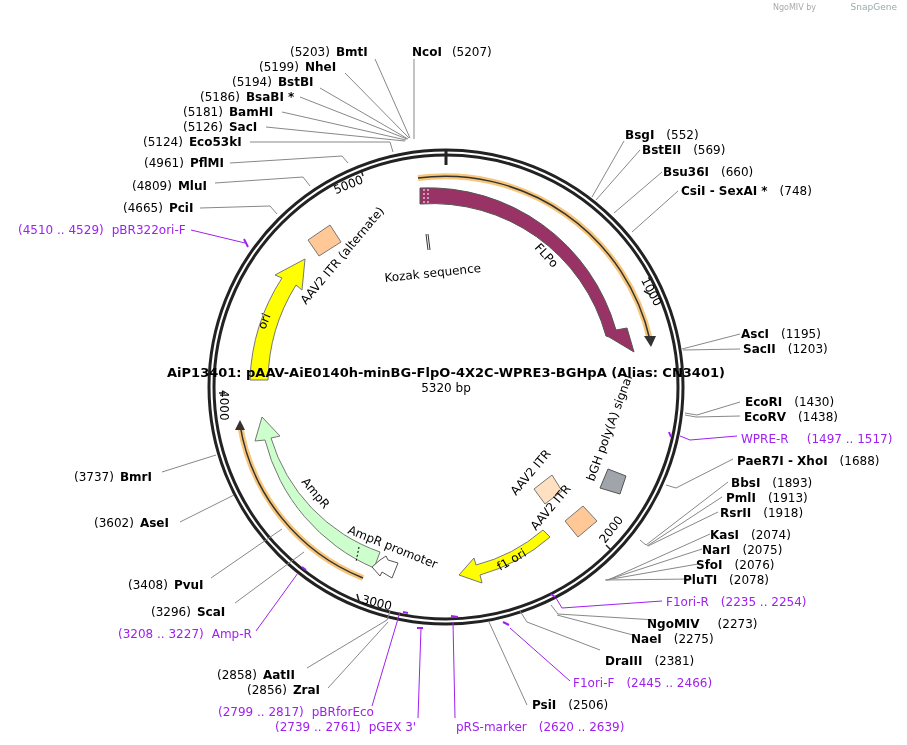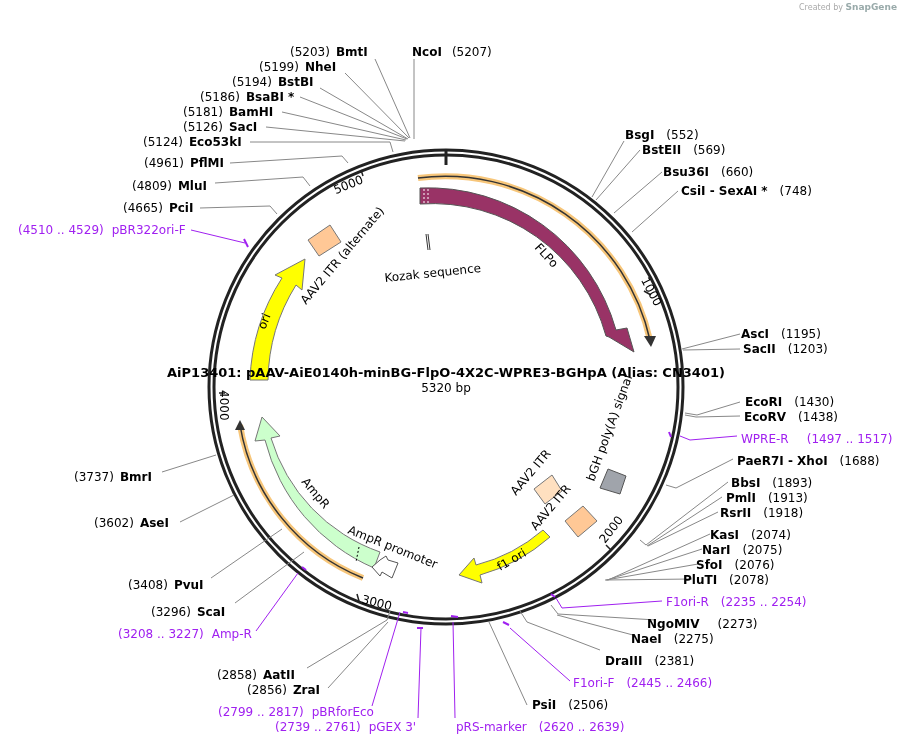--- a/index.html
+++ b/index.html
@@ -4,27 +4,27 @@
 <style>
   html,body{margin:0;padding:0;background:#fff;}
   body{width:907px;height:745px;position:relative;overflow:hidden;font-family:"DejaVu Sans","Liberation Sans",sans-serif;}
   #map{position:absolute;left:0;top:0;}
   .lbl{font-size:12px;fill:#000;}
   .enz{font-weight:bold;}
   .pos{font-weight:normal;}
   .primer{fill:#a020f0;font-size:12px;}
   .feat{font-size:12px;fill:#000;}
   .credit{position:absolute;right:10px;top:2px;font-size:8px;color:#aaa;}
-  .credit b{color:#9aa;font-weight:bold;font-size:9px;}
+  .credit b{color:#9aa;font-weight:normal;font-size:9px;margin-left:32px;}
 </style>
 </head>
 <body>
 
 <div class="credit">
-  <span>Created by</span>
+  <span>NgoMIV by</span>
   <b>SnapGene</b>
 </div>
 
 <svg id="map" width="907" height="745" viewBox="0 0 907 745" xmlns="http://www.w3.org/2000/svg">
 
   <g>
     <circle cx="446" cy="387" r="237" fill="none" stroke="#222" stroke-width="3"></circle>
     <circle cx="446" cy="387" r="232" fill="none" stroke="#222" stroke-width="3"></circle>
     <line x1="446" y1="150" x2="446" y2="165" stroke="#222" stroke-width="3"></line>
   </g>

